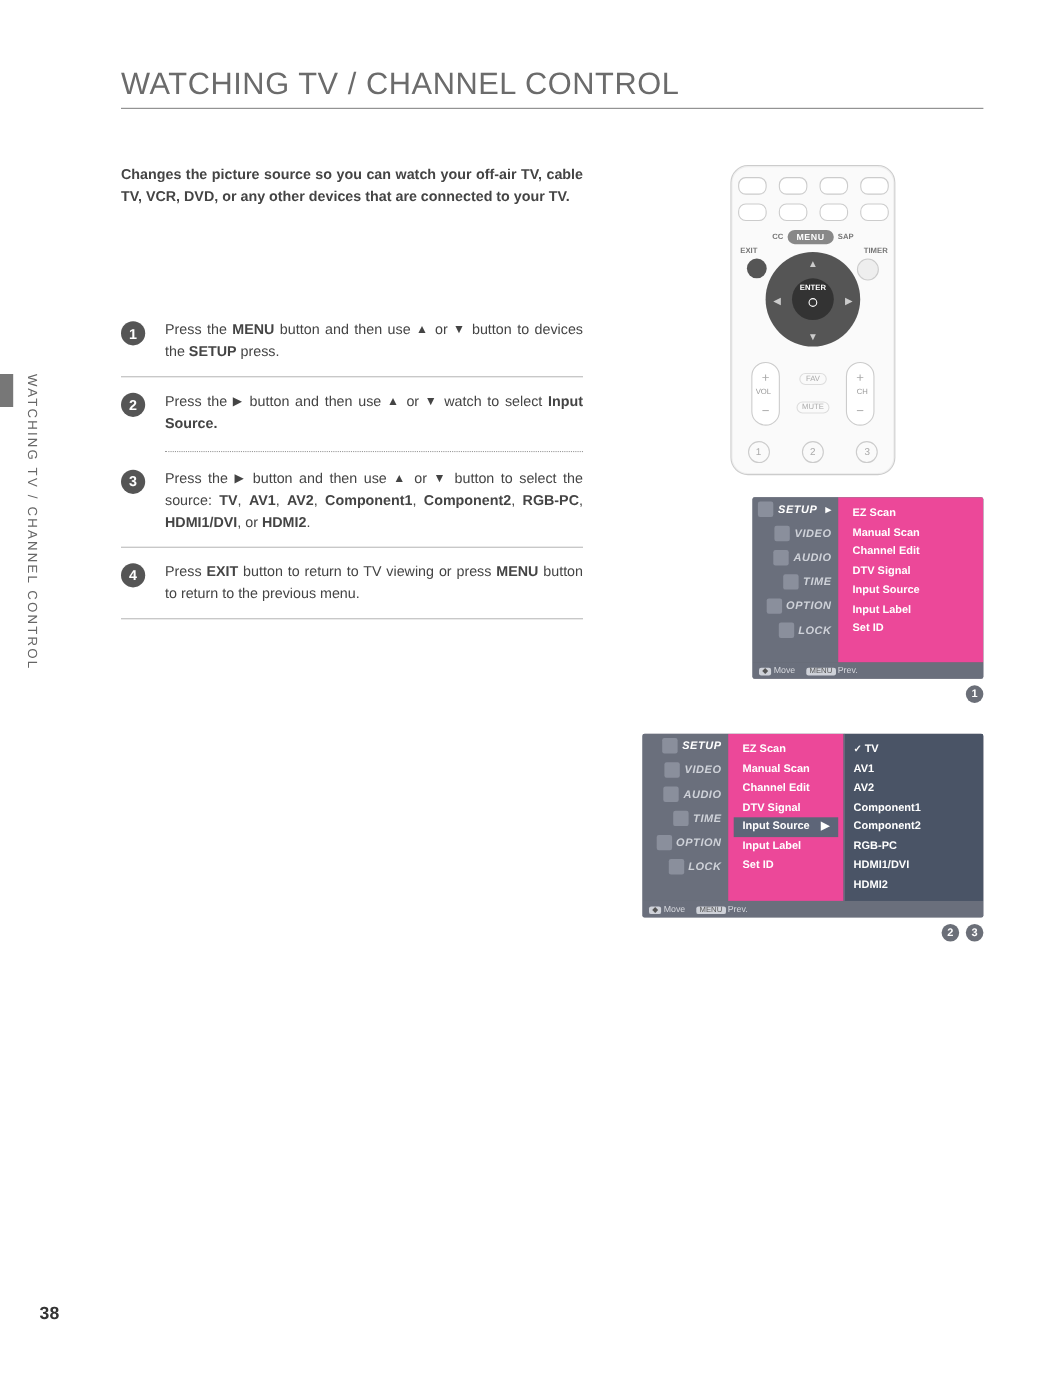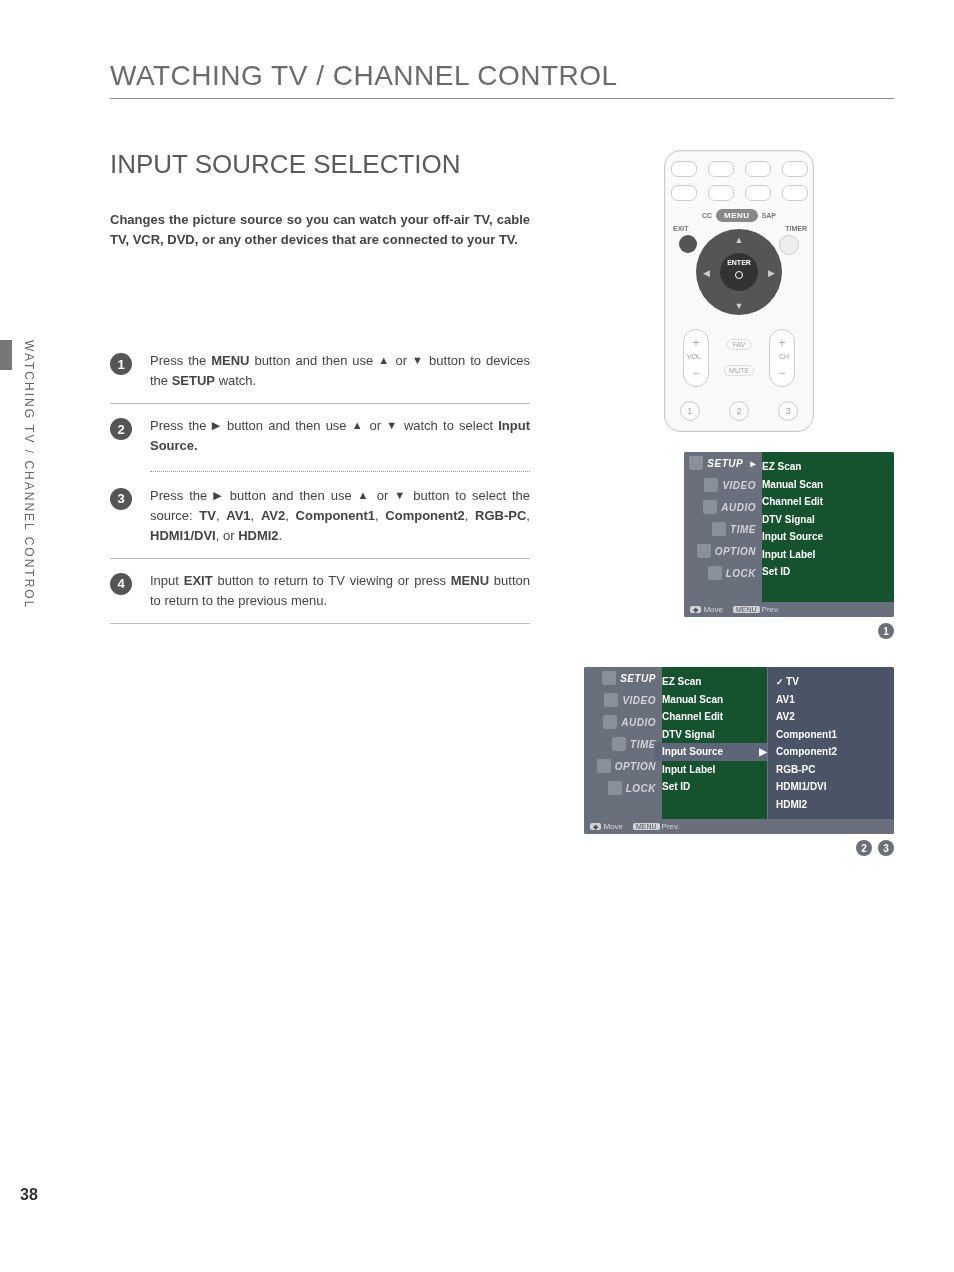--- a/index.html
+++ b/index.html
@@ -108,21 +108,21 @@
     left: 22px;
     top: 0;
     writing-mode: vertical-rl;
     font-size: 12px;
     letter-spacing: 2px;
     color: #666;
   }
 
   .page-number {
     position: absolute;
-    left: 20px;
+    left: 36px;
     bottom: 68px;
     font-size: 16px;
     font-weight: 700;
     color: #333;
   }
 
   
   .right-col {
     position: absolute;
     right: 60px;
@@ -250,22 +250,22 @@
     display: flex; align-items: center; justify-content: flex-end;
     padding: 4px 6px 4px 4px; gap: 4px;
     color: #cfd2d9;
   }
   .osd-nav .nav-item.active { color: #fff; }
   .osd-nav .nav-item .ico {
     width: 14px; height: 14px; background: #8a8f9c; border-radius: 2px; flex: 0 0 auto;
   }
   .osd-list {
     flex: 1;
-    background: #14532d;
-    padding: 6px 0;
+    background: #ec4899;
+    padding: 6px 13px;
     line-height: 1.75;
     font-weight: 700;
   }
   .osd-list .row { display: flex; justify-content: space-between; align-items: center; }
   .osd-list .row.hl { background: #5d6578; margin: 0 -8px; padding: 0 8px; }
   .osd-sub {
     flex: 0 0 110px;
     background: #4a5466;
     padding: 6px 8px;
     line-height: 1.75;
@@ -296,30 +296,29 @@
   .osd-block-2 { margin-top: 28px; }
 </style>
 </head>
 <body>
 
 <div class="page">
 
   <div class="chapter-title">WATCHING TV / CHANNEL CONTROL</div>
   <hr class="chapter-rule">
 
-  <div class="section-title">INPUT SOURCE SELECTION</div>
 
   <div class="lead">Changes the picture source so you can watch your off-air TV, cable TV, VCR, DVD, or any other devices that are connected to your TV.</div>
 
   <div class="steps">
 
     <div class="step">
       <div class="step-num">1</div>
       <div class="step-text">
-        <span>Press the </span><b>MENU</b><span> button and then use </span><span class="glyph">▲</span><span> or </span><span class="glyph">▼</span><span> button to devices the </span><b>SETUP</b><span> watch.</span>
+        <span>Press the </span><b>MENU</b><span> button and then use </span><span class="glyph">▲</span><span> or </span><span class="glyph">▼</span><span> button to devices the </span><b>SETUP</b><span> press.</span>
       </div>
     </div>
 
     <div class="step">
       <div class="step-num">2</div>
       <div class="step-text">
         <span>Press the </span><span class="glyph">▶</span><span> button and then use </span><span class="glyph">▲</span><span> or </span><span class="glyph">▼</span><span> watch to select </span><b>Input Source.</b>
       </div>
     </div>
 
@@ -328,21 +327,21 @@
     <div class="step">
       <div class="step-num">3</div>
       <div class="step-text">
         <span>Press the </span><span class="glyph">▶</span><span> button and then use </span><span class="glyph">▲</span><span> or </span><span class="glyph">▼</span><span> button to select the source: </span><b>TV</b>, <b>AV1</b>, <b>AV2</b>, <b>Component1</b>, <b>Component2</b>, <b>RGB-PC</b>, <b>HDMI1/DVI</b>, or <b>HDMI2</b>.
       </div>
     </div>
 
     <div class="step">
       <div class="step-num">4</div>
       <div class="step-text">
-        <span>Input </span><b>EXIT</b><span> button to return to TV viewing or press </span><b>MENU</b><span> button to return to the previous menu.</span>
+        <span>Press </span><b>EXIT</b><span> button to return to TV viewing or press </span><b>MENU</b><span> button to return to the previous menu.</span>
       </div>
     </div>
 
   </div>
 
   <div class="side-tab">
     <div class="bar"></div>
     <div class="label">WATCHING TV / CHANNEL CONTROL</div>
   </div>
 

